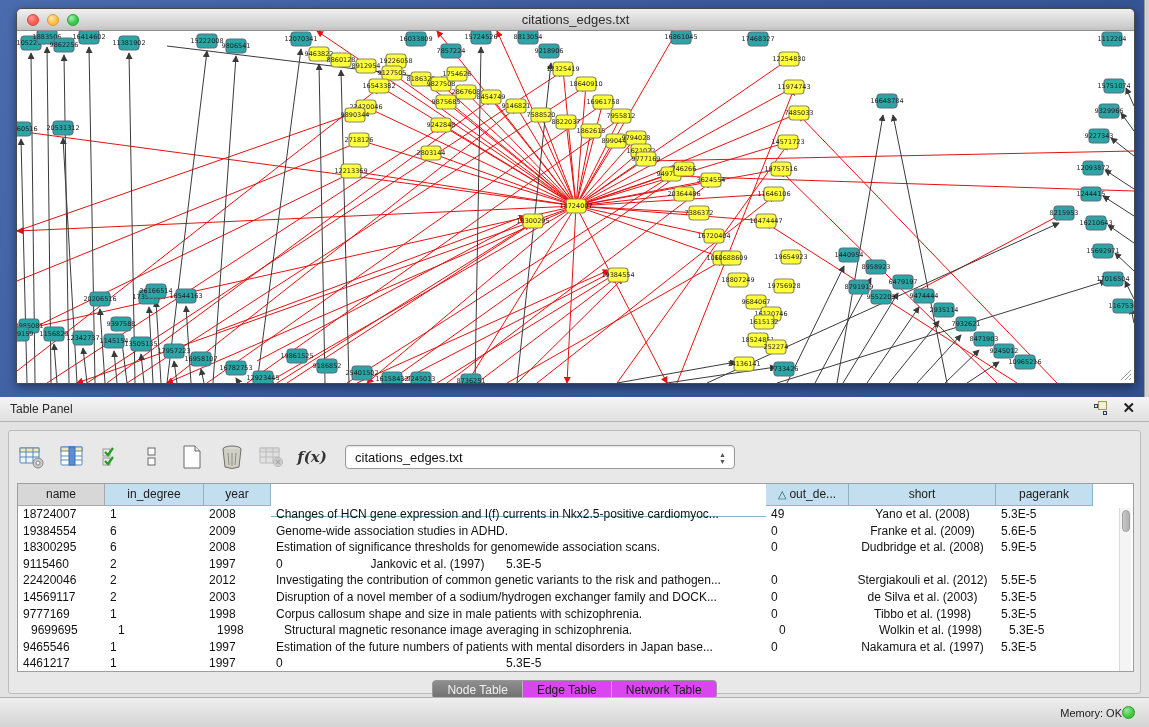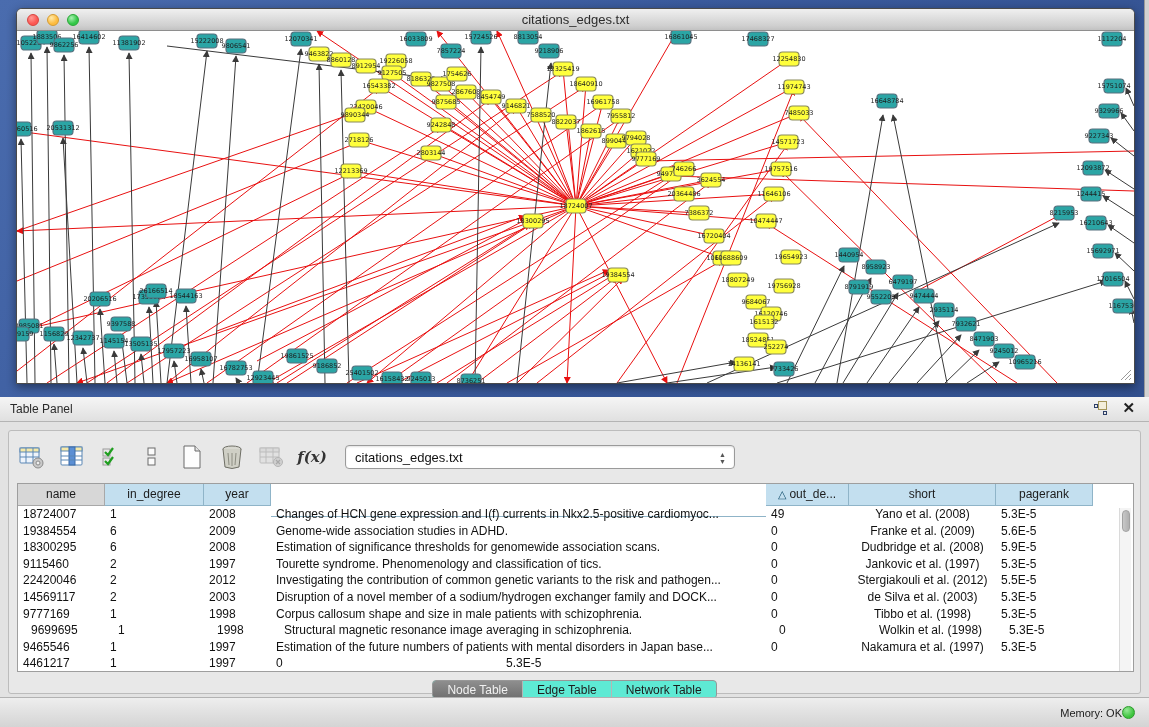--- a/index.html
+++ b/index.html
@@ -63,21 +63,21 @@
   .td { flex:none; font-size:12px; color:#111; line-height:16.4px; padding-left:5px;
         white-space:nowrap; overflow:hidden; }
   .td.center { text-align:center; padding-left:0; }
   .vscroll { position:absolute; right:2px; top:24px; width:12px; height:163px;
              background:#f4f4f4; border-left:1px solid #dadada; }
   .vscroll .thumb { position:absolute; left:2px; top:2px; width:8px; height:22px;
                     background:linear-gradient(90deg,#c8c8c8,#b0b0b0); border-radius:5px; border:1px solid #a2a2a2; }
 
   .tab-row { position:absolute; left:0; right:0; top:249px; height:22px; text-align:center; }
   .seg-control { display:inline-flex; height:19px; border:1px solid #979797; border-radius:4px;
-                 overflow:hidden; background:#5eead4; box-shadow:0 1px 0 rgba(255,255,255,.7); }
+                 overflow:hidden; background:#d946ef; box-shadow:0 1px 0 rgba(255,255,255,.7); }
   .seg { padding:0 14px; font-size:12px; line-height:18px; color:#1d1d1d; border-right:1px solid #b5b5b5; }
   .seg:last-child { border-right:none; }
   .seg.active { background:linear-gradient(#8e8e8e,#707070); color:#f1f1f1; }
 
   .status-bar { position:absolute; left:0; bottom:0; width:1149px; height:30px;
                 background:linear-gradient(#eeeeee,#d4d4d4); border-top:1px solid #b2b2b2; }
   .mem { position:absolute; right:14px; top:8px; display:flex; align-items:center; }
   .mem .mem-label { font-size:11px; color:#1a1a1a; }
   .mem .dot { width:13px; height:13px; border-radius:50%;
               background:radial-gradient(circle at 35% 30%, #97e897, #3dc43d 65%); border:1px solid #2b9a2b; }
@@ -849,21 +849,20 @@
             <div class="td" style="width: 67px;">2008</div>
             <div class="td" style="width: 495px;">Estimation of significance thresholds for genomewide association scans.</div>
             <div class="td" style="width: 83px;">0</div>
             <div class="td center" style="width: 147px;">Dudbridge et al. (2008)</div>
             <div class="td" style="width: 97px;">5.9E-5</div>
           </div>
           <div class="tr">
             <div class="td" style="width: 87px;">9115460</div>
             <div class="td" style="width: 99px;">2</div>
             <div class="td" style="width: 67px;">1997</div>
-            <div class="td" style="width: 495px;">Tourette syndrome. Phenomenology and classification of tics.</div>
             <div class="td" style="width: 83px;">0</div>
             <div class="td center" style="width: 147px;">Jankovic et al. (1997)</div>
             <div class="td" style="width: 97px;">5.3E-5</div>
           </div>
           <div class="tr">
             <div class="td" style="width: 87px;">22420046</div>
             <div class="td" style="width: 99px;">2</div>
             <div class="td" style="width: 67px;">2012</div>
             <div class="td" style="width: 495px;">Investigating the contribution of common genetic variants to the risk and pathogen...</div>
             <div class="td" style="width: 83px;">0</div>

